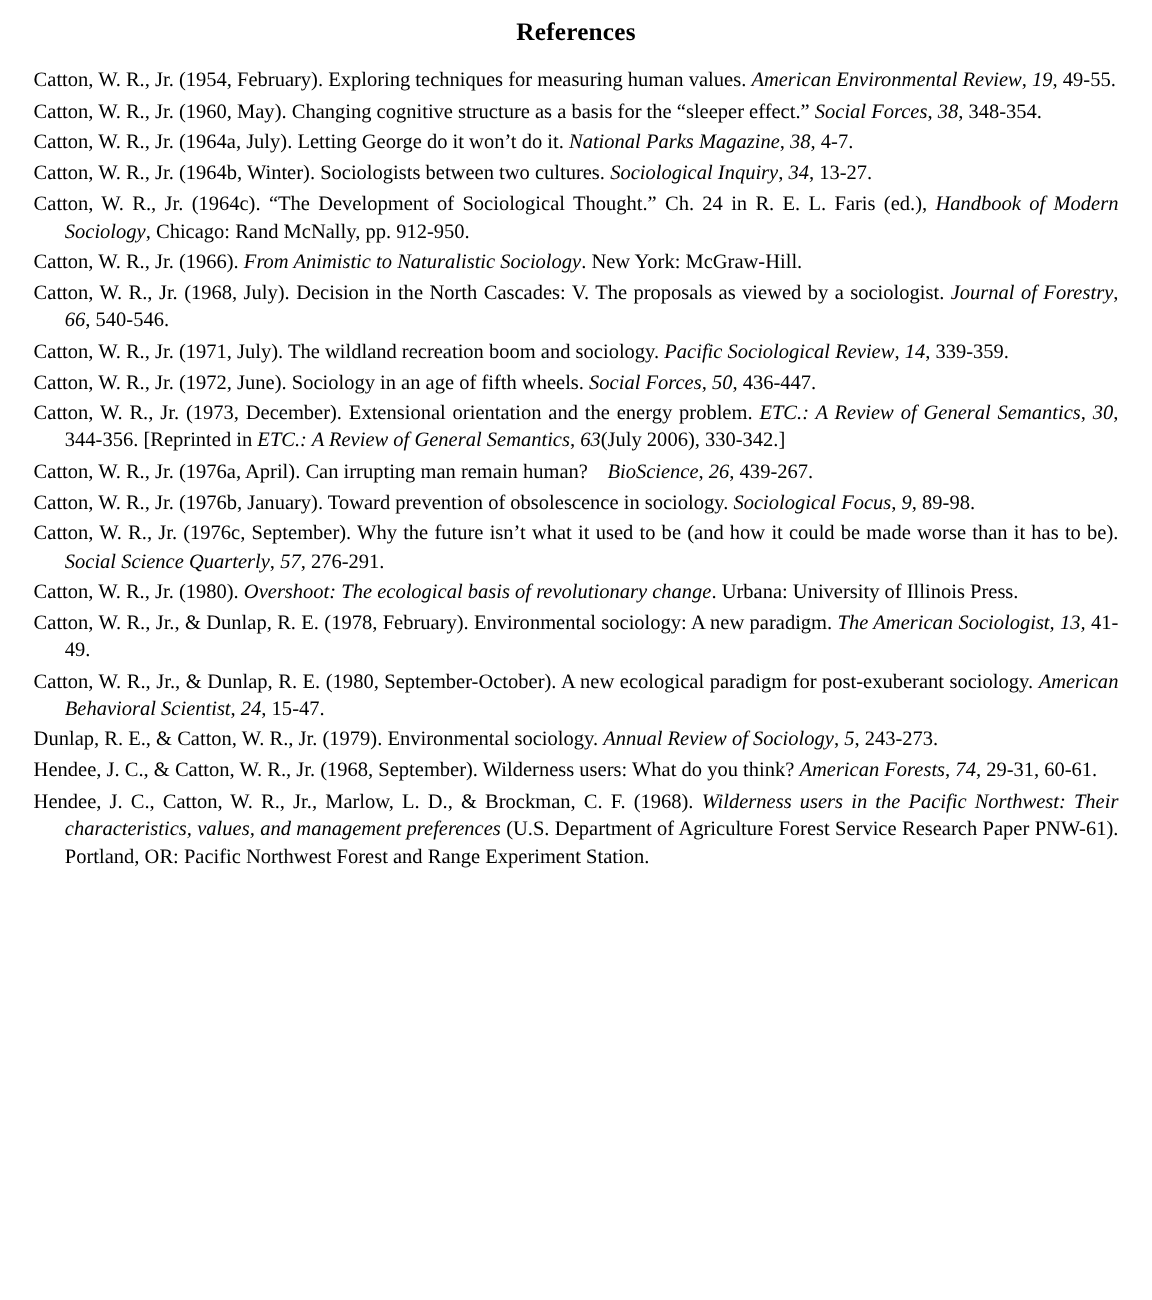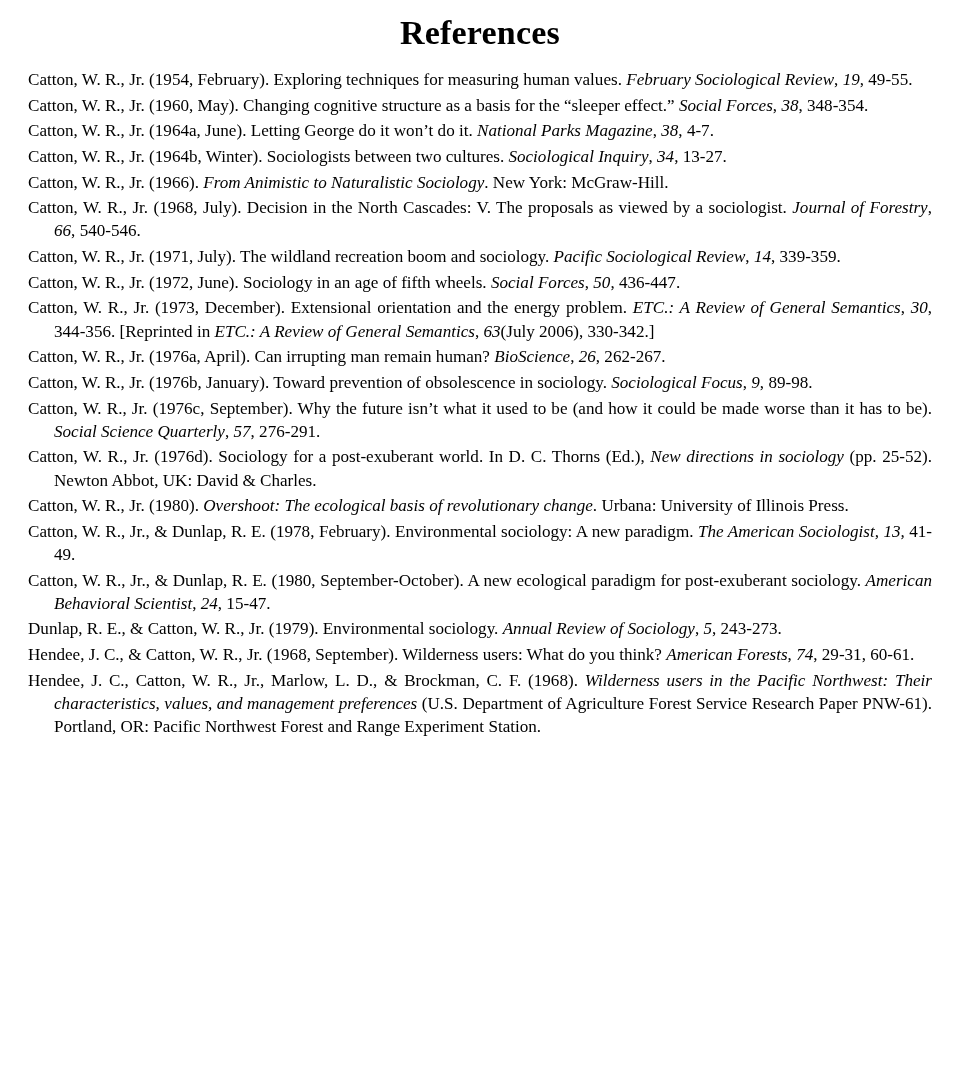--- a/index.html
+++ b/index.html
@@ -13,21 +13,21 @@
     font-family: "Liberation Serif", "DejaVu Serif", serif;
     color: #000000;
   }
   .page {
     width: 960px;
     box-sizing: border-box;
     padding: 8px 28px 10px 28px;
   }
   h1.page-title {
     font-family: "Liberation Serif", "DejaVu Serif", serif;
-    font-size: 34px;
+    font-size: 21px;
     font-weight: bold;
     text-align: center;
     margin: 6px 0 16px 0;
     letter-spacing: 0.2px;
   }
   .ref-list {
     list-style: none;
     margin: 0;
     padding: 0;
   }
@@ -40,33 +40,33 @@
     text-indent: -26px;
     margin: 0 0 2.5px 0;
   }
 </style>
 </head>
 <body>
 
 <div class="page">
   <h1 class="page-title">References</h1>
   <div class="ref-list">
-      <p class="ref"><span>Catton, W. R., Jr. (1954, February). Exploring techniques for measuring human values. </span><span style="font-style: italic;">February Sociological Review</span><span>, </span><span style="font-style: italic;">19</span><span>, 49-55.</span></p>
+      <p class="ref"><span>Catton, W. R., Jr. (1954, February). Exploring techniques for measuring human values. </span><span style="font-style: italic;">American Environmental Review</span><span>, </span><span style="font-style: italic;">19</span><span>, 49-55.</span></p>
       <p class="ref"><span>Catton, W. R., Jr. (1960, May). Changing cognitive structure as a basis for the “sleeper effect.” </span><span style="font-style: italic;">Social Forces</span><span>, </span><span style="font-style: italic;">38</span><span>, 348-354.</span></p>
-      <p class="ref"><span>Catton, W. R., Jr. (1964a, June). Letting George do it won’t do it. </span><span style="font-style: italic;">National Parks Magazine</span><span>, </span><span style="font-style: italic;">38</span><span>, 4-7.</span></p>
+      <p class="ref"><span>Catton, W. R., Jr. (1964a, July). Letting George do it won’t do it. </span><span style="font-style: italic;">National Parks Magazine</span><span>, </span><span style="font-style: italic;">38</span><span>, 4-7.</span></p>
       <p class="ref"><span>Catton, W. R., Jr. (1964b, Winter). Sociologists between two cultures. </span><span style="font-style: italic;">Sociological Inquiry</span><span>, </span><span style="font-style: italic;">34</span><span>, 13-27.</span></p>
+      <p class="ref"><span>Catton, W. R., Jr. (1964c). “The Development of Sociological Thought.” Ch. 24 in R. E. L. Faris (ed.), </span><span style="font-style: italic;">Handbook of Modern Sociology</span><span>, Chicago: Rand McNally, pp. 912-950.</span></p>
       <p class="ref"><span>Catton, W. R., Jr. (1966). </span><span style="font-style: italic;">From Animistic to Naturalistic Sociology</span><span>. New York: McGraw-Hill.</span></p>
       <p class="ref"><span>Catton, W. R., Jr. (1968, July). Decision in the North Cascades: V. The proposals as viewed by a sociologist. </span><span style="font-style: italic;">Journal of Forestry</span><span>, </span><span style="font-style: italic; margin-top: 27px;">66</span><span>, 540-546.</span></p>
       <p class="ref"><span>Catton, W. R., Jr. (1971, July). The wildland recreation boom and sociology. </span><span style="font-style: italic;">Pacific Sociological Review</span><span>, </span><span style="font-style: italic;">14</span><span>, 339-359.</span></p>
       <p class="ref"><span>Catton, W. R., Jr. (1972, June). Sociology in an age of fifth wheels. </span><span style="font-style: italic;">Social Forces</span><span>, </span><span style="font-style: italic;">50</span><span>, 436-447.</span></p>
       <p class="ref"><span>Catton, W. R., Jr. (1973, December). Extensional orientation and the energy problem. </span><span style="font-style: italic;">ETC.: A Review of General Semantics</span><span>, </span><span style="font-style: italic;">30</span><span>, 344-356. [Reprinted in </span><span style="font-style: italic;">ETC.: A Review of General Semantics</span><span>, </span><span style="font-style: italic;">63</span><span>(July 2006), 330-342.]</span></p>
-      <p class="ref"><span>Catton, W. R., Jr. (1976a, April). Can irrupting man remain human? </span><span style="font-style: italic;">BioScience</span><span>, </span><span style="font-style: italic;">26</span><span>, 262-267.</span></p>
+      <p class="ref"><span>Catton, W. R., Jr. (1976a, April). Can irrupting man remain human? </span><span style="font-style: italic; margin-left: 12px;">BioScience</span><span>, </span><span style="font-style: italic;">26</span><span>, 439-267.</span></p>
       <p class="ref"><span>Catton, W. R., Jr. (1976b, January). Toward prevention of obsolescence in sociology. </span><span style="font-style: italic;">Sociological Focus</span><span>, </span><span style="font-style: italic;">9</span><span>, 89-98.</span></p>
       <p class="ref"><span>Catton, W. R., Jr. (1976c, September). Why the future isn’t what it used to be (and how it could be made worse than it has to be). </span><span style="font-style: italic;">Social Science Quarterly</span><span>, </span><span style="font-style: italic;">57</span><span>, 276-291.</span></p>
-      <p class="ref"><span>Catton, W. R., Jr. (1976d). Sociology for a post-exuberant world. In D. C. Thorns (Ed.), </span><span style="font-style: italic;">New directions in sociology</span><span> (pp. 25-52). Newton Abbot, UK: David &amp; Charles.</span></p>
       <p class="ref"><span>Catton, W. R., Jr. (1980). </span><span style="font-style: italic;">Overshoot: The ecological basis of revolutionary change</span><span>. Urbana: University of Illinois Press.</span></p>
       <p class="ref"><span>Catton, W. R., Jr., &amp; Dunlap, R. E. (1978, February). Environmental sociology: A new paradigm. </span><span style="font-style: italic;">The American Sociologist, 13,</span><span> 41-49.</span></p>
       <p class="ref"><span>Catton, W. R., Jr., &amp; Dunlap, R. E. (1980, September-October). A new ecological paradigm for post-exuberant sociology. </span><span style="font-style: italic;">American Behavioral Scientist</span><span>, </span><span style="font-style: italic;">24</span><span>, 15-47.</span></p>
       <p class="ref"><span>Dunlap, R. E., &amp; Catton, W. R., Jr. (1979). Environmental sociology. </span><span style="font-style: italic;">Annual Review of Sociology</span><span>, </span><span style="font-style: italic;">5</span><span>, 243-273.</span></p>
       <p class="ref"><span>Hendee, J. C., &amp; Catton, W. R., Jr. (1968, September). Wilderness users: What do you think? </span><span style="font-style: italic;">American Forests</span><span>, </span><span style="font-style: italic;">74</span><span>, 29-31, 60-61.</span></p>
       <p class="ref"><span>Hendee, J. C., Catton, W. R., Jr., Marlow, L. D., &amp; Brockman, C. F. (1968). </span><span style="font-style: italic;">Wilderness users in the Pacific Northwest: Their characteristics, values, and management preferences</span><span> (U.S. Department of Agriculture Forest Service Research Paper PNW-61). Portland, OR: Pacific Northwest Forest and Range Experiment Station.</span></p>
     </div>
 </div>
 
 </body></html>

